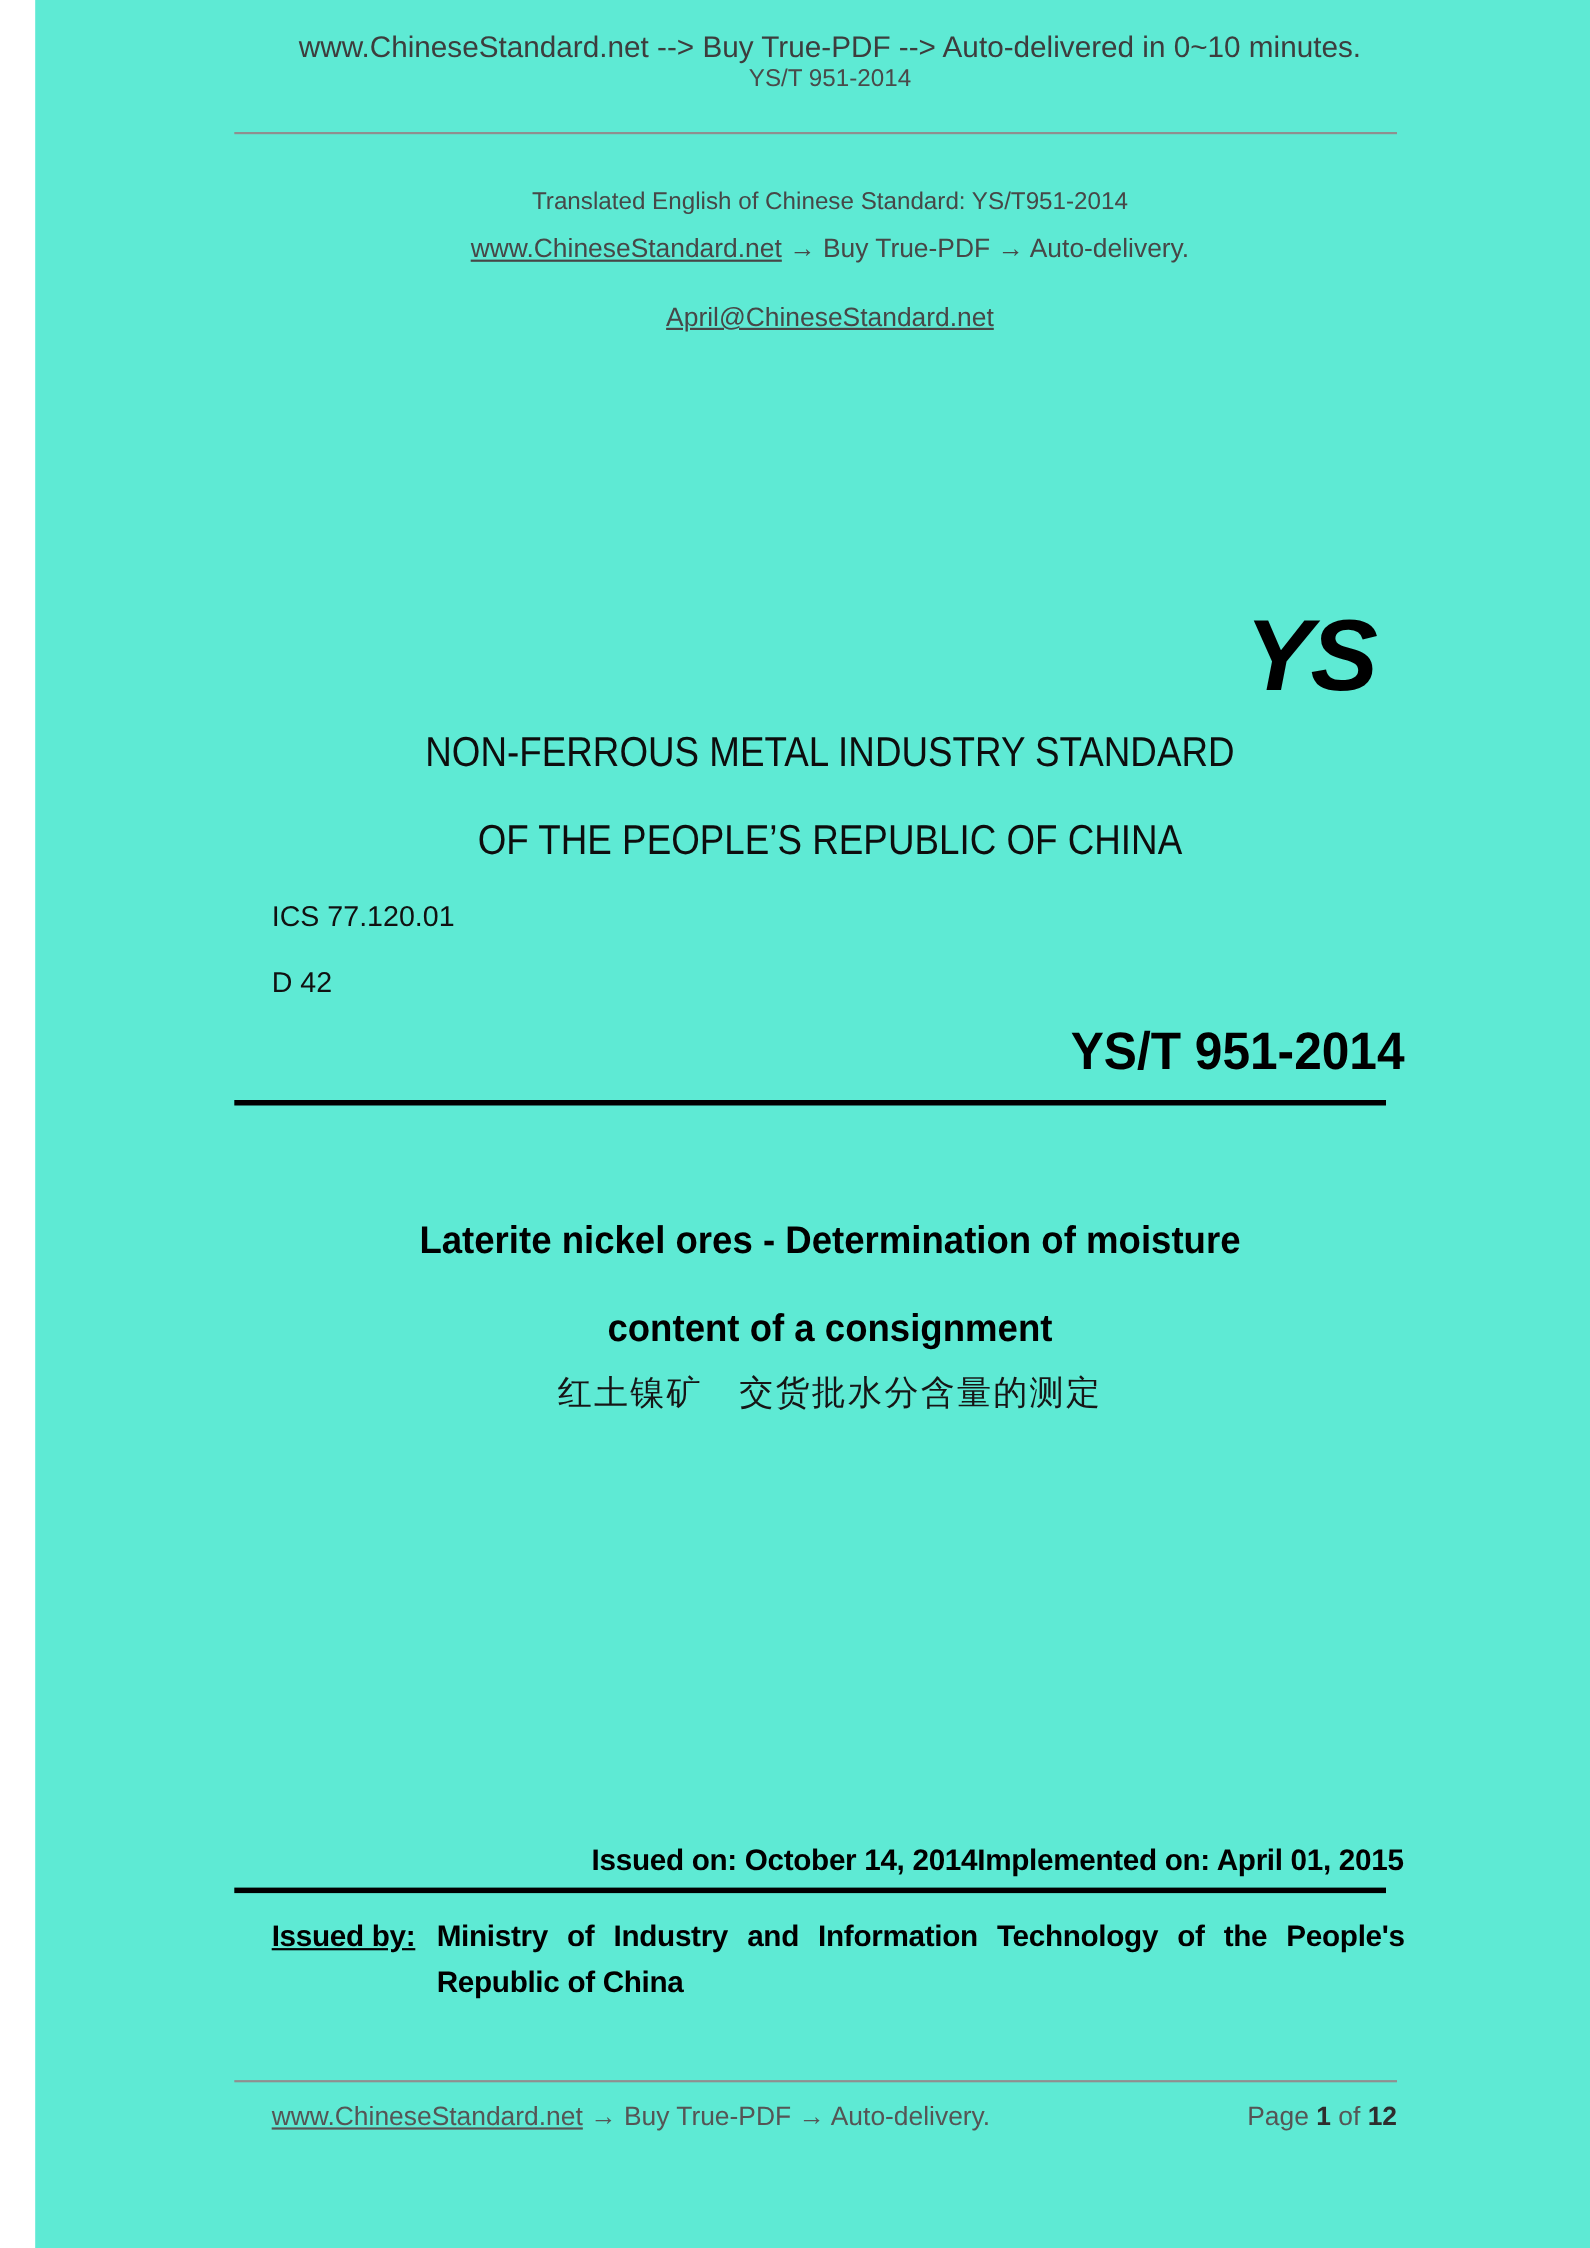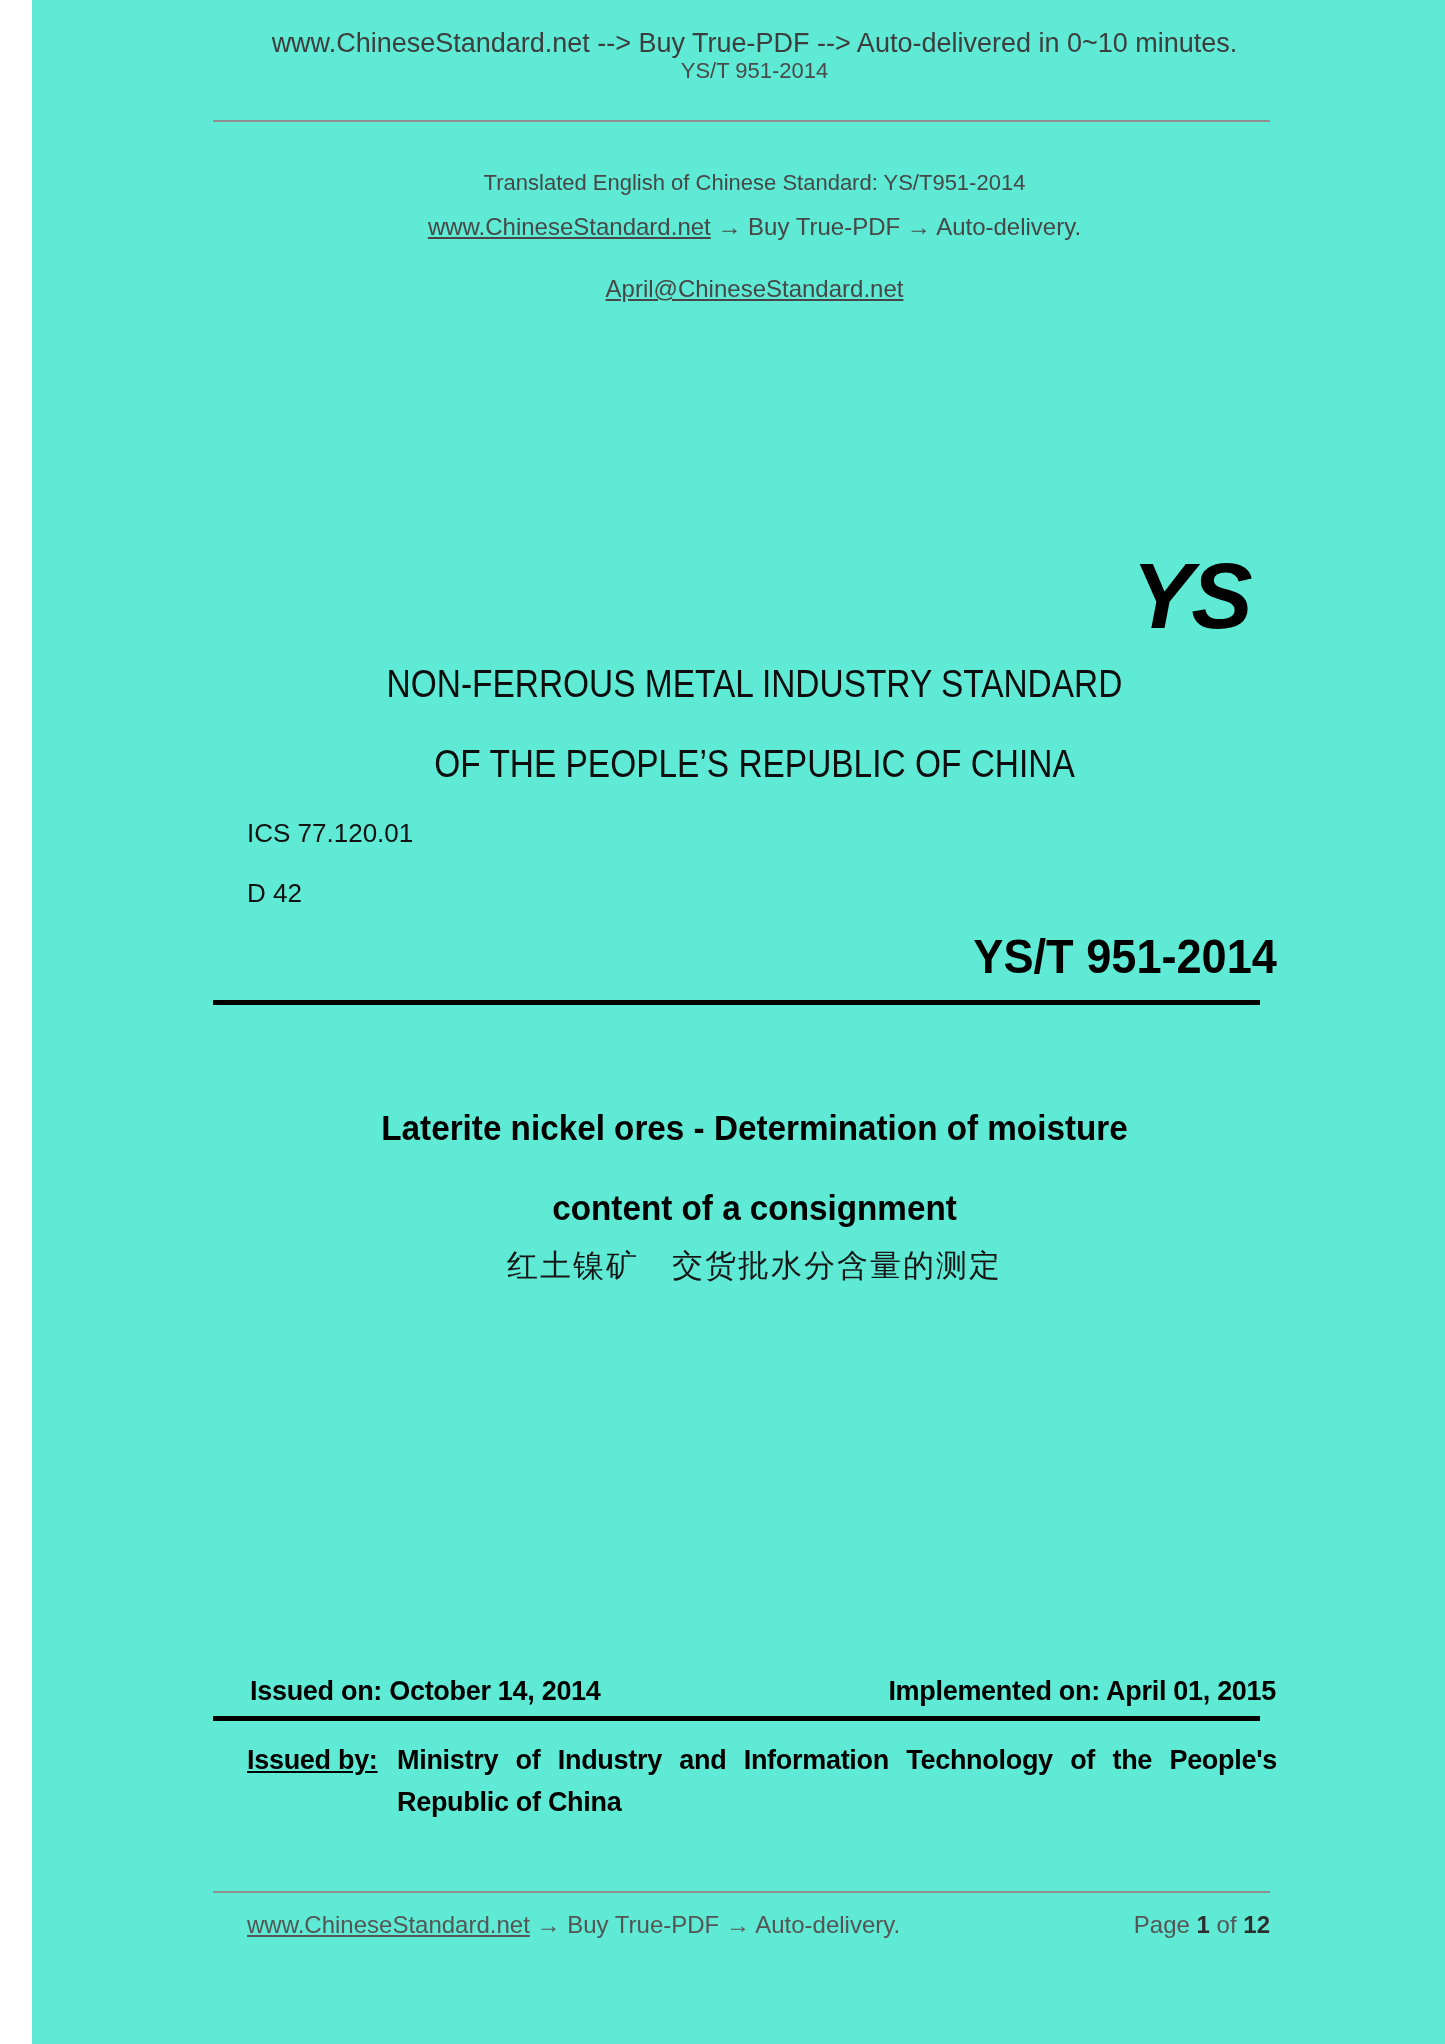--- a/index.html
+++ b/index.html
@@ -48,21 +48,21 @@
   .rule-mid { top: 1000px; }
 
   
   .title-en-1 { top: 1110px; font-size: 35px; font-weight: bold; transform: scaleX(0.95); transform-origin: 50% 50%; }
   .title-en-2 { top: 1190px; font-size: 35px; font-weight: bold; transform: scaleX(0.95); transform-origin: 50% 50%; }
   .title-zh   { top: 1250px; font-size: 31px; font-family: "Liberation Serif", serif; color: #161616; letter-spacing: 2px; }
 
   
   .dates-row {
     position: absolute; top: 1678px; left: 218px; width: 1026px;
-    display: flex; justify-content: space-between;
+    display: flex; justify-content: flex-end;
     font-size: 27px; font-weight: bold; letter-spacing: -0.3px; line-height: 1;
   }
   .rule-dates { top: 1716px; }
 
   
   .issued-by {
     position: absolute; top: 1740px; left: 215px; width: 1030px;
     display: flex; font-size: 27px; font-weight: bold; letter-spacing: -0.3px; line-height: 1.55;
   }
   .issued-by .lbl { flex: 0 0 150px; text-decoration: underline; }

